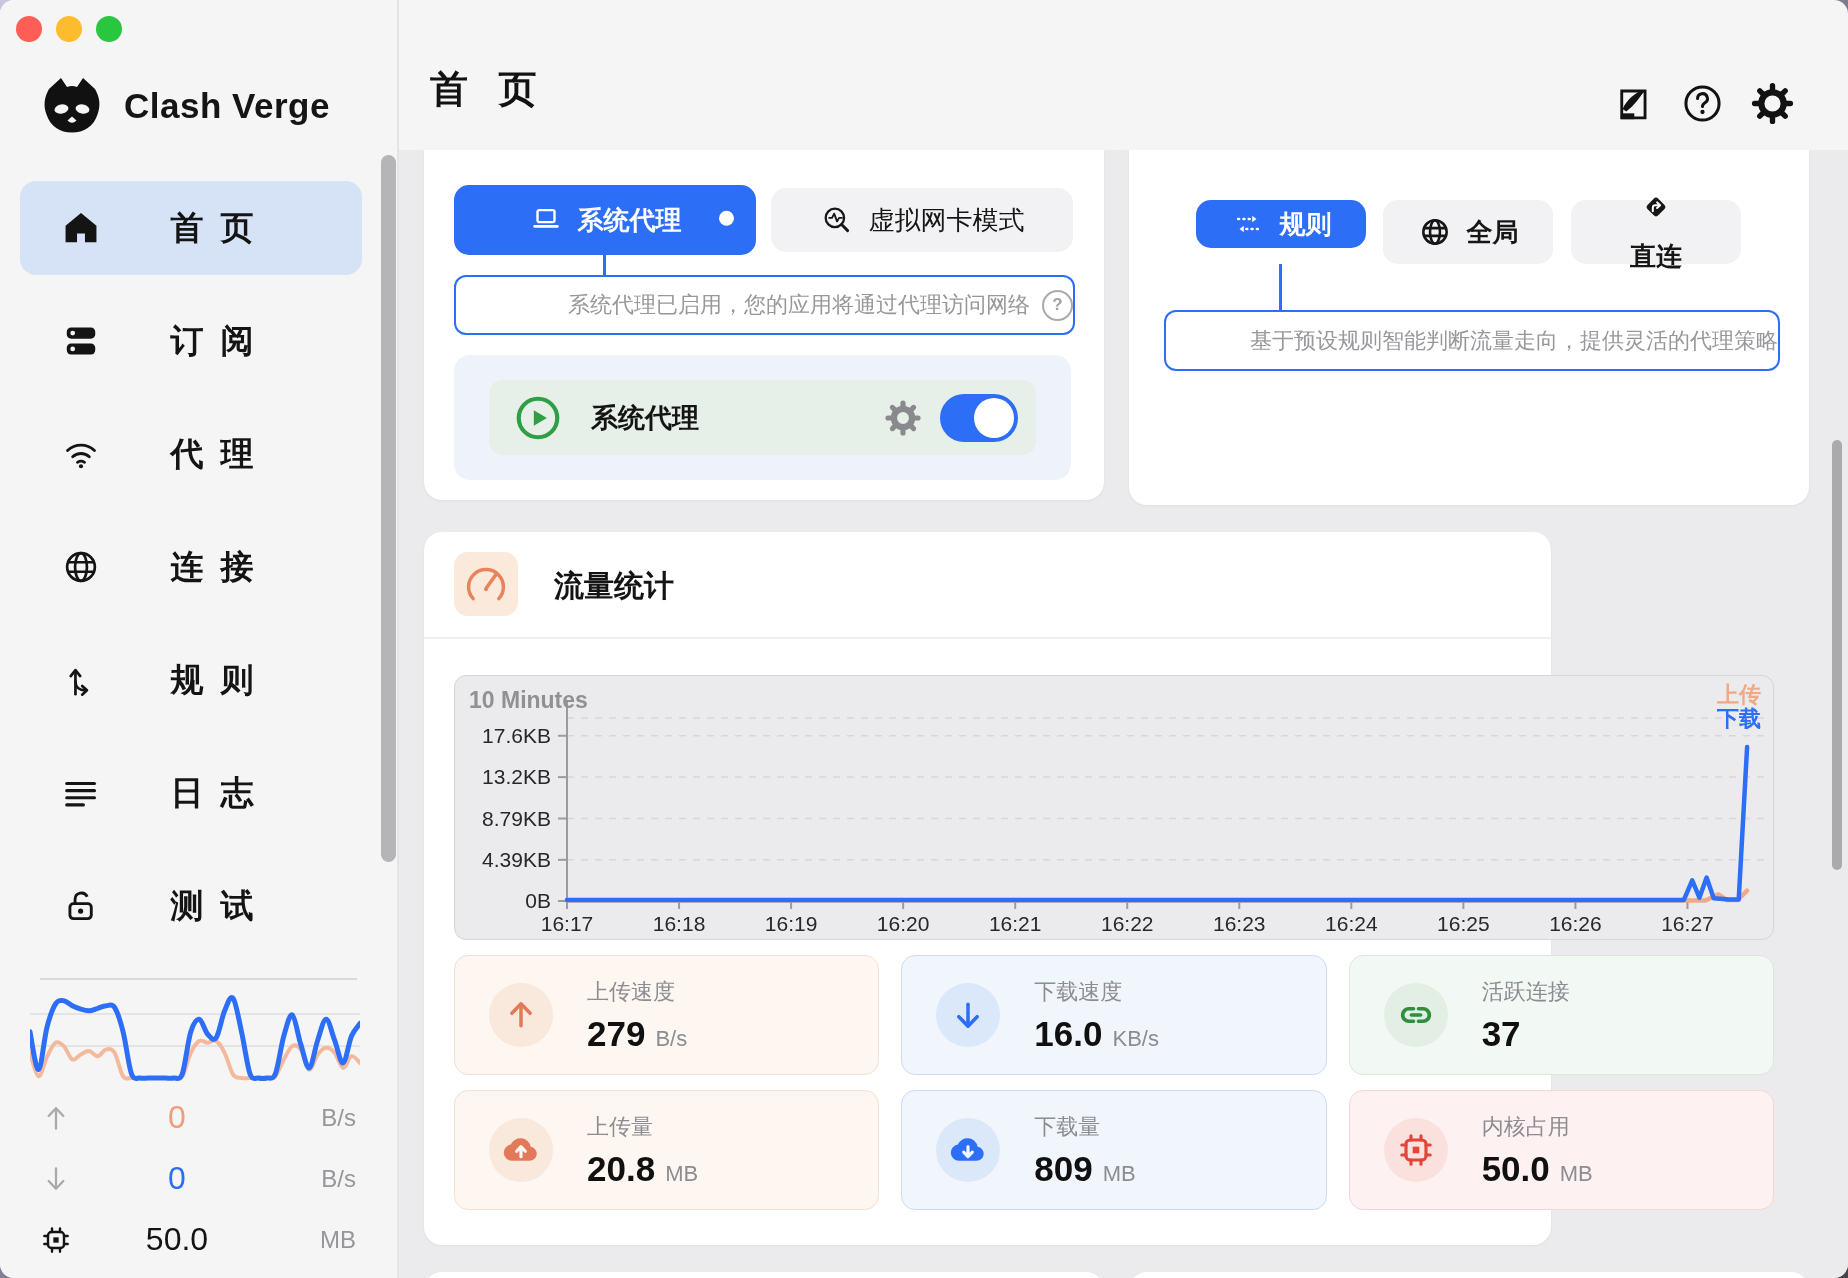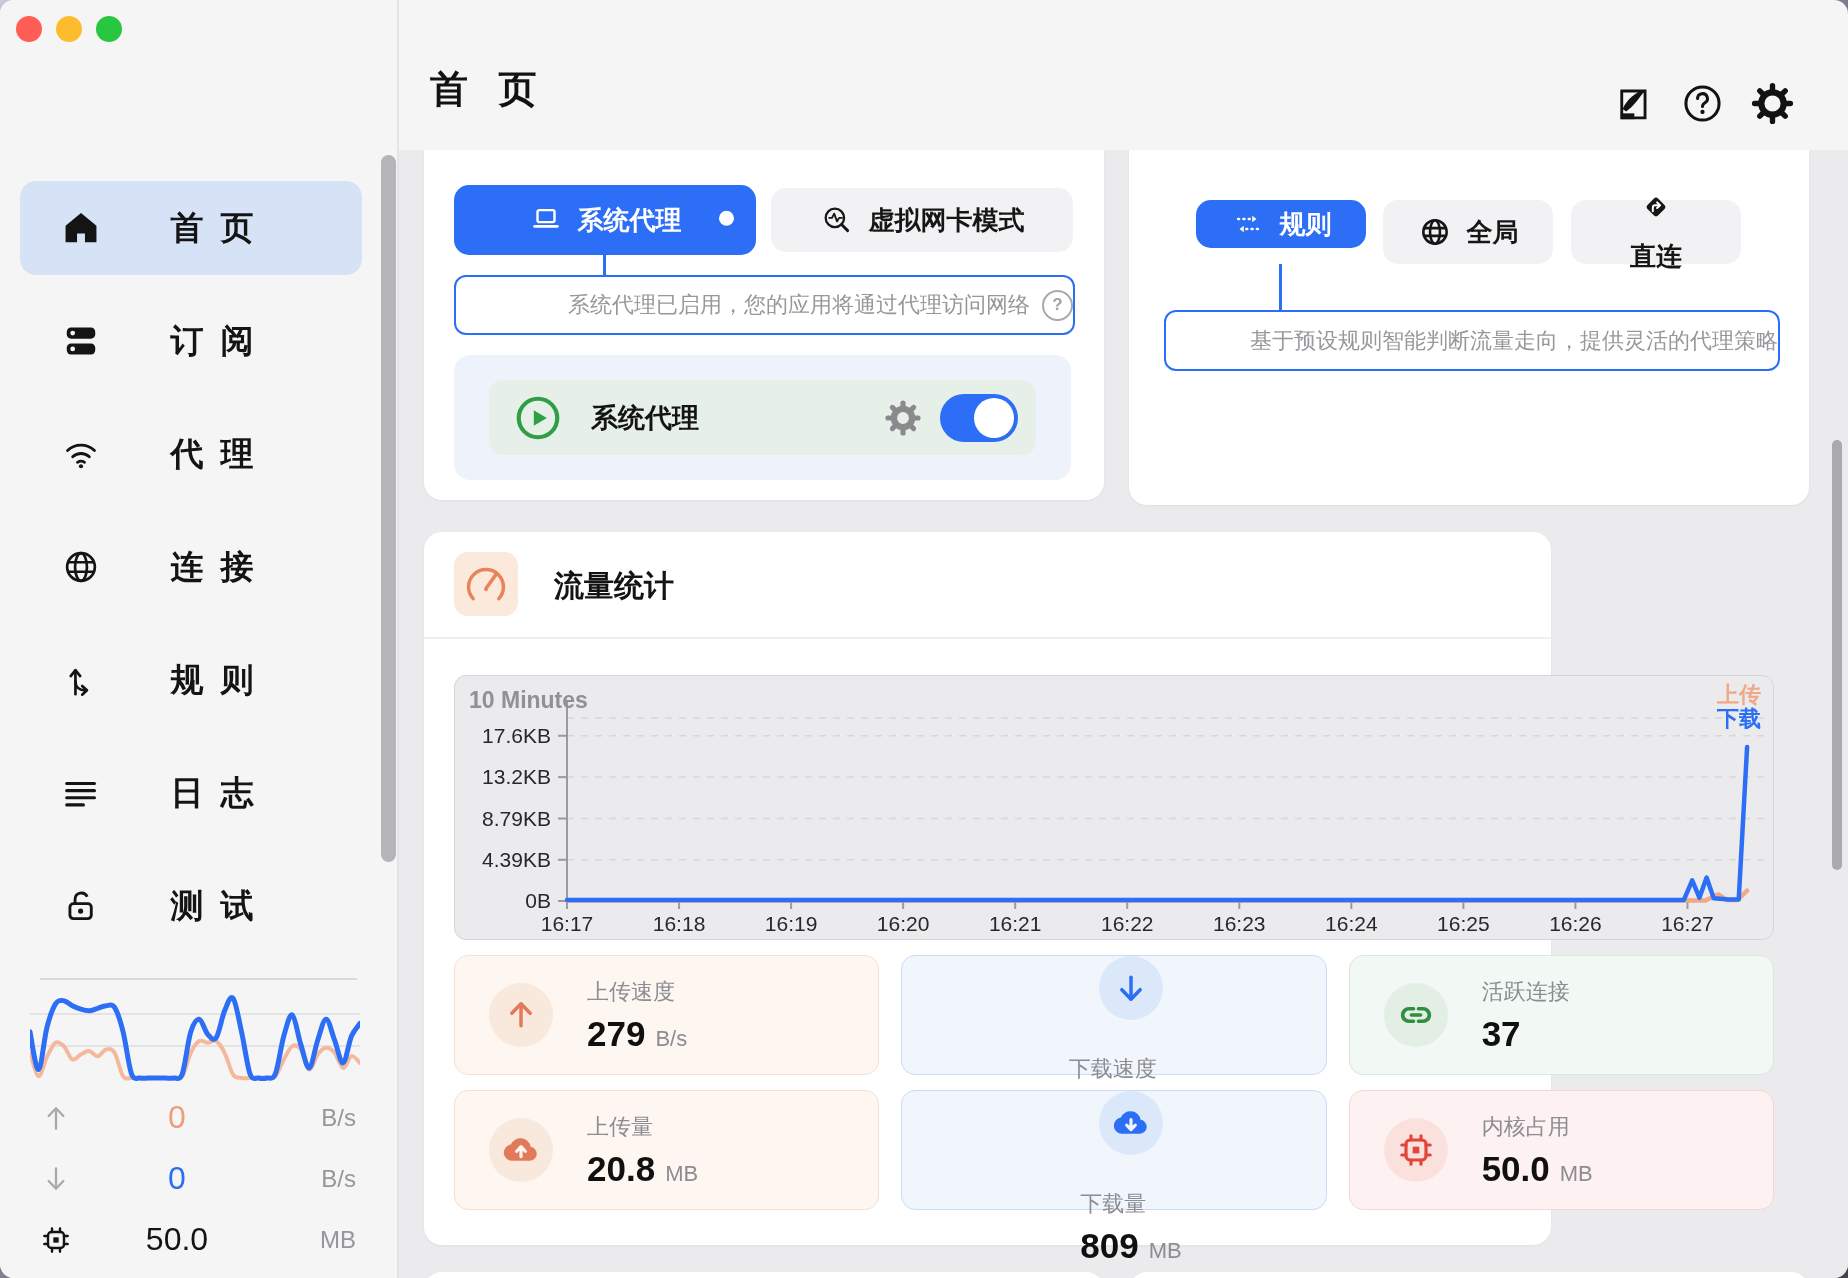--- a/index.html
+++ b/index.html
@@ -69,39 +69,48 @@
   .tc-divider{position:absolute;left:0;right:0;top:105px;height:2px;background:#efeff1;}
   .chart-box{position:absolute;left:30px;top:143px;width:1320px;height:265px;background:#ebebed;border:1px solid #d6d6d9;border-radius:12px;overflow:hidden;box-sizing:border-box;}
   .tiles{position:absolute;left:30px;top:423px;width:1320px;display:grid;grid-template-columns:repeat(3,1fr);gap:15px 22px;}
   .tile{height:120px;border-radius:14px;border:1.5px solid;display:flex;align-items:center;padding-left:34px;gap:34px;box-sizing:border-box;}
   .t-icon{width:64px;height:64px;border-radius:50%;display:flex;align-items:center;justify-content:center;flex:none;}
   .t-icon svg{width:40px;height:40px;}
   .t-label{font-size:22px;color:#8c8c92;margin-bottom:7px;}
   .t-value{font-size:35px;font-weight:700;color:#101010;}
   .t-unit{font-size:22px;color:#8c8c92;font-weight:400;margin-left:10px;}
   .tile.orange{background:#fdf6f1;border-color:#f5e1d3;}.tile.orange .t-icon{background:#f9e8dc;color:#e2795b;}
-  .tile.blue{background:#f1f6fd;border-color:#c8dcf8;flex-direction:column;}.tile.blue .t-icon{background:#dbe8fa;color:#2c6ef5;}
+  .tile.blue{background:#f1f6fd;border-color:#c8dcf8;}.tile.blue .t-icon{background:#dbe8fa;color:#2c6ef5;}
   .tile.green{background:#f2f8f3;border-color:#d8e9db;}.tile.green .t-icon{background:#e3efe5;color:#2f8f3f;}
   .tile.red{background:#fdf2f1;border-color:#f7d6d2;}.tile.red .t-icon{background:#fae1de;color:#e2453a;}
 
   .main-scroll{position:absolute;right:6px;top:440px;width:10px;height:430px;border-radius:6px;background:#aaaaae;cursor:pointer;}
 </style>
 </head>
 <body>
 
 <div class="stage">
 <div class="window">
 
   <div class="traffic-lights">
     <div class="tl red"></div>
     <div class="tl yellow"></div>
     <div class="tl green"></div>
   </div>
 
   <aside class="sidebar">
+    <div class="brand">
+      <svg viewBox="0 0 64 64">
+        <path fill="#111" d="M9 15 L21 4 L27 13 C30.5 11.5 33.5 11.5 37 13 L43 4 L55 15 C59.5 23 61 31 57.5 40.5 C53.5 52.5 44 58.5 32 58.5 C20 58.5 10.5 52.5 6.5 40.5 C3 31 4.5 23 9 15 Z"></path>
+        <ellipse cx="21.5" cy="35" rx="7" ry="4.6" fill="#f5f5f6" transform="rotate(-10 21.5 35)"></ellipse>
+        <ellipse cx="42.5" cy="35" rx="7" ry="4.6" fill="#f5f5f6" transform="rotate(10 42.5 35)"></ellipse>
+        <path d="M27.5 46.5 Q32 51 36.5 46.5 L32 42.5 Z" fill="#f5f5f6"></path>
+      </svg>
+      <span class="brand-name">Clash Verge</span>
+    </div>
 
     <nav class="nav">
       <div class="nav-item active">
         <svg class="nav-icon" viewBox="0 0 48 48">
               <path fill="currentColor" d="M24 5 L43.5 21 V42 H29 V31 H19 V42 H4.5 V21 Z"></path>
             </svg>
         <span class="nav-label">首 页</span>
       </div>
       <div class="nav-item">
         <svg class="nav-icon" viewBox="0 0 48 48">
@@ -222,21 +231,21 @@
 
       <section class="card proxy">
         <div class="seg-btn selected" style="left:30px;top:35px;width:302px;height:70px;">
           <svg viewBox="0 0 48 48" fill="none" stroke="currentColor" stroke-width="3.4">
             <rect x="12" y="10" width="24" height="17" rx="2.5"></rect>
                 <path d="M8 33 H40" stroke-width="4" stroke-linecap="round"></path>
           </svg>
           <span>系统代理</span>
           <span class="status-dot"></span>
         </div>
-        <div class="seg-btn" style="left:347px;top:38px;width:302px;height:64px;font-weight:700;">
+        <div class="seg-btn" style="left:347px;top:38px;width:302px;height:64px;font-weight:400;">
           <svg viewBox="0 0 48 48" fill="none" stroke="currentColor" stroke-width="3.2">
             <circle cx="21" cy="21" r="13"></circle>
                 <path d="M30.5 30.5 L39 39" stroke-width="4" stroke-linecap="round"></path>
             <path d="M13 21 h4 l3-6 4 11 3-5 h4" stroke-width="2.6" stroke-linecap="round" stroke-linejoin="round"></path>
           </svg>
           <span>虚拟网卡模式</span>
         </div>
 
         <div class="connector" style="left:179px;top:105px;height:21px;"></div>
         <div class="info-box" style="left:30px;top:125px;width:617px;height:56px;">

